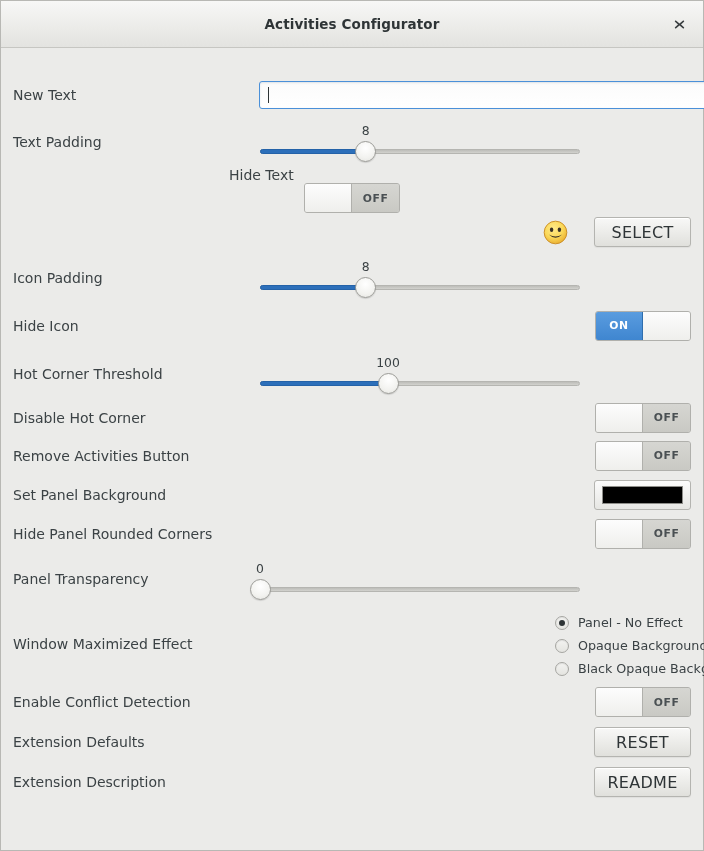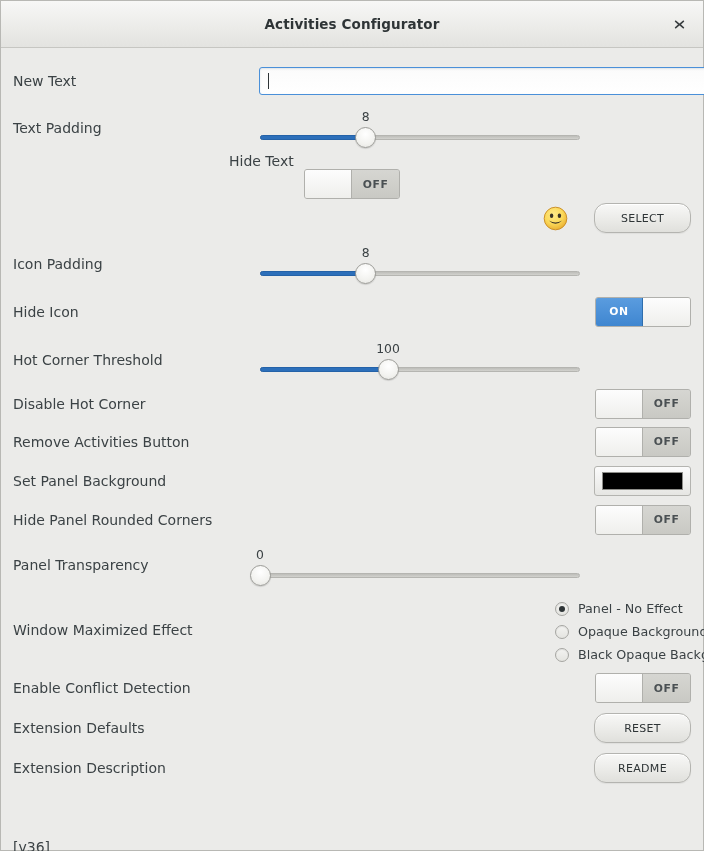--- a/index.html
+++ b/index.html
@@ -12,20 +12,21 @@
     background: #ebebe9;
     overflow: hidden;
   }
   .window {
     width: 704px; height: 851px;
     position: relative;
     background: #ebebe9;
     border: 1px solid #b8b8b4;
     display: flex;
     flex-direction: column;
+    gap: 14px;
   }
   
   .titlebar {
     height: 47px;
     flex: 0 0 47px;
     background: linear-gradient(to bottom, #f7f7f6 0%, #ebebe8 60%, #e3e3e0 100%);
     border-bottom: 1px solid #c6c6c2;
     position: relative;
     display: flex;
     align-items: center;
@@ -99,24 +100,24 @@
   }
   .entry .entry-text {
     font-size: 12.5px;
     color: #2e3436;
   }
   
   .btn {
     width: 97px;
     height: 30px;
     border: 1px solid #b4b4b0;
-    border-radius: 12px;
+    border-radius: 3px;
     background: linear-gradient(to bottom,#f8f8f7 0%, #ebebe8 55%, #e0e0dc 100%);
     box-shadow: inset 0 1px 0 #ffffff, 0 1px 1px rgba(0,0,0,.05);
-    font-size: 11px;
+    font-size: 16px;
     color: #2e3436;
     display: flex;
     align-items: center;
     justify-content: center;
     cursor: pointer;
     letter-spacing: .3px;
   }
   
   .swatch-btn {
     width: 97px; height: 30px;

